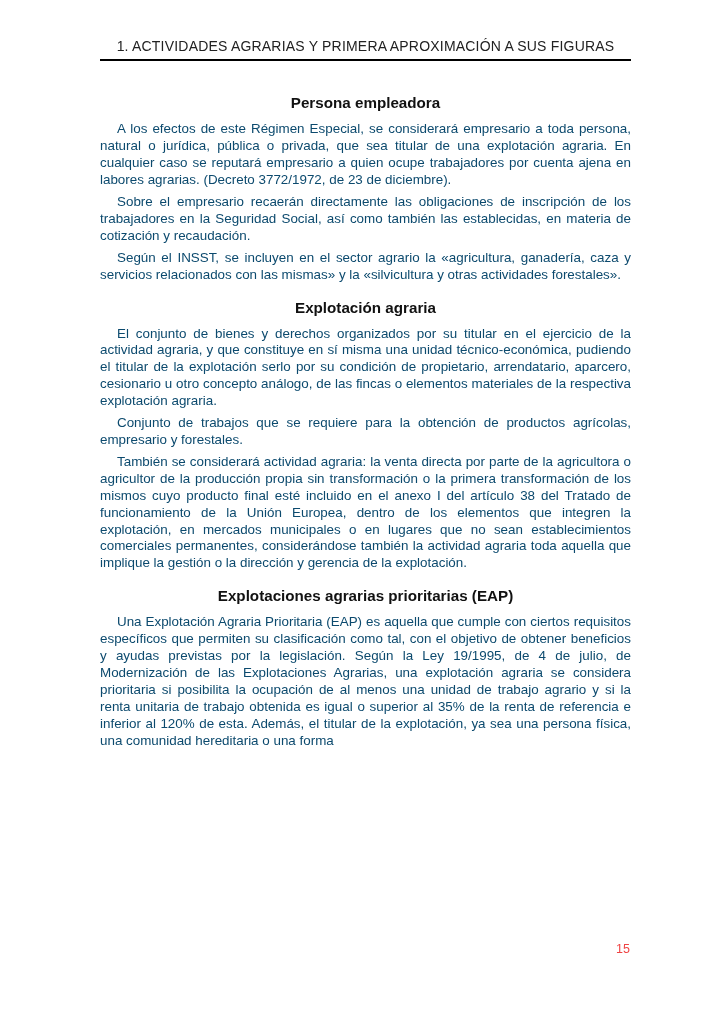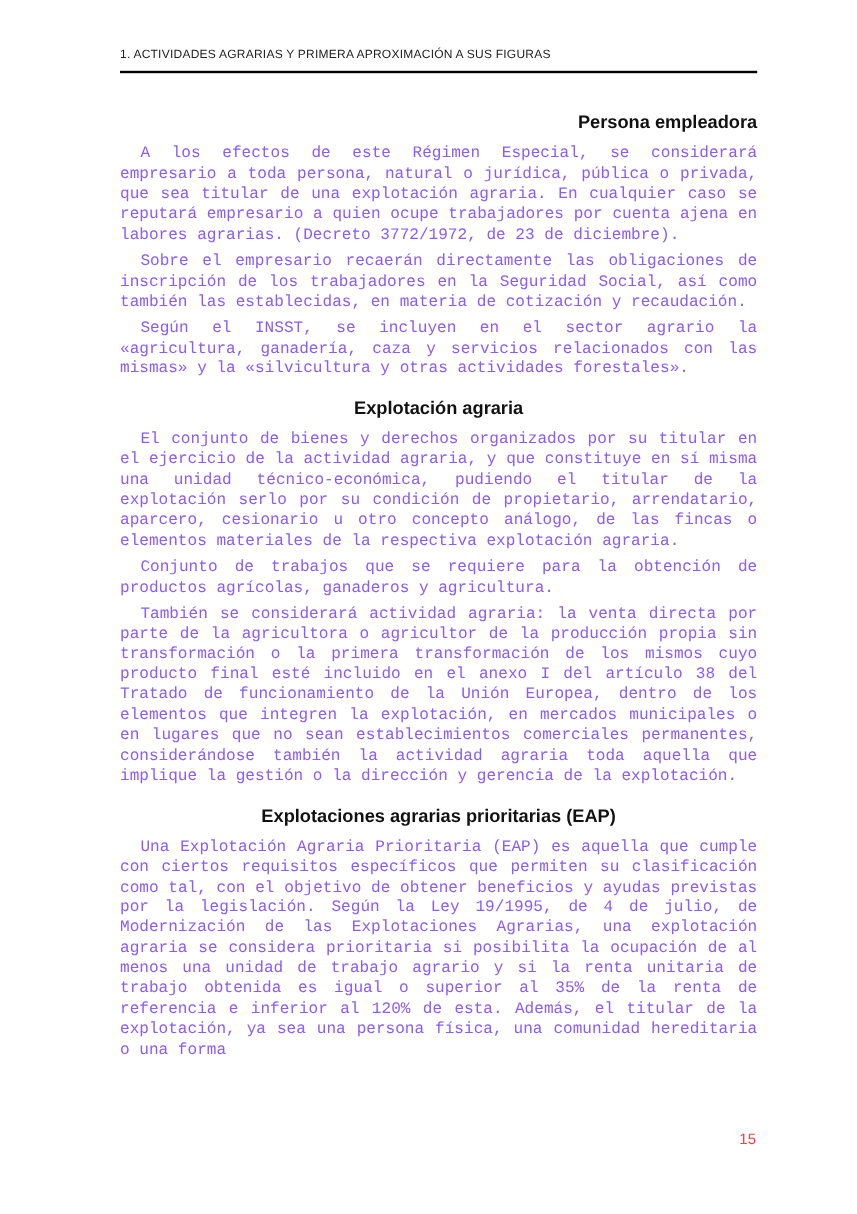--- a/index.html
+++ b/index.html
@@ -18,52 +18,50 @@
   .content {
     position: absolute;
     left: 100px;
     top: 0;
     width: 531px;
   }
   .running-header {
     padding-top: 40px;
   }
   .running-header .header-text {
-    font-size: 10px;
+    font-size: 14px;
     letter-spacing: 0.2px;
-    text-align: left;
+    text-align: center;
     color: #222;
     line-height: 12px;
   }
   .running-header .header-rule {
     margin-top: 7px;
     height: 2.4px;
     background: #000;
   }
   h2 {
     font-size: 15.2px;
     font-weight: bold;
     text-align: center;
     margin: 15px 0 9px 0;
     line-height: 18px;
     color: #111;
   }
   h2.first-heading {
     margin-top: 33px;
-    text-align: right;
   }
   p {
     margin: 0 0 5px 0;
     font-size: 13.4px;
     line-height: 16.9px;
     text-align: justify;
     text-indent: 17px;
-    color: #8b5cf6;
+    color: #0c4a6e;
     hyphens: auto;
-    font-family: Liberation Mono, monospace;
     -webkit-hyphens: auto;
   }
   .page-number {
     position: absolute;
     top: 942px;
     right: 84px;
     font-size: 12.5px;
     color: #ef4444;
   }
 </style>
@@ -86,21 +84,21 @@
   <section>
     <p>Según el INSST, se incluyen en el sector agrario la «agricultura, ganadería, caza y servicios relacionados con las mismas» y la «silvicultura y otras actividades forestales».</p>
   </section>
 
   <section>
     <h2>Explotación agraria</h2>
     <p>El conjunto de bienes y derechos organizados por su titular en el ejercicio de la actividad agraria, y que constituye en sí misma una unidad técnico-económica, pudiendo el titular de la explotación serlo por su condición de propietario, arrendatario, aparcero, cesionario u otro concepto análogo, de las fincas o elementos materiales de la respectiva explotación agraria.</p>
   </section>
 
   <section>
-    <p>Conjunto de trabajos que se requiere para la obtención de productos agrícolas, ganaderos y agricultura.</p>
+    <p>Conjunto de trabajos que se requiere para la obtención de productos agrícolas, empresario y forestales.</p>
     <p>También se considerará actividad agraria: la venta directa por parte de la agricultora o agricultor de la producción propia sin transformación o la primera transformación de los mismos cuyo producto final esté incluido en el anexo I del artículo 38 del Tratado de funcionamiento de la Unión Europea, dentro de los elementos que integren la explotación, en mercados municipales o en lugares que no sean establecimientos comerciales permanentes, considerándose también la actividad agraria toda aquella que implique la gestión o la dirección y gerencia de la explotación.</p>
   </section>
 
   <section>
     <h2>Explotaciones agrarias prioritarias (EAP)</h2>
     <p>Una Explotación Agraria Prioritaria (EAP) es aquella que cumple con ciertos requisitos específicos que permiten su clasificación como tal, con el objetivo de obtener beneficios y ayudas previstas por la legislación. Según la Ley 19/1995, de 4 de julio, de Modernización de las Explotaciones Agrarias, una explotación agraria se considera prioritaria si posibilita la ocupación de al menos una unidad de trabajo agrario y si la renta unitaria de trabajo obtenida es igual o superior al 35% de la renta de referencia e inferior al 120% de esta. Además, el titular de la explotación, ya sea una persona física, una comunidad hereditaria o una forma</p>
   </section>
 
 </main>
 

